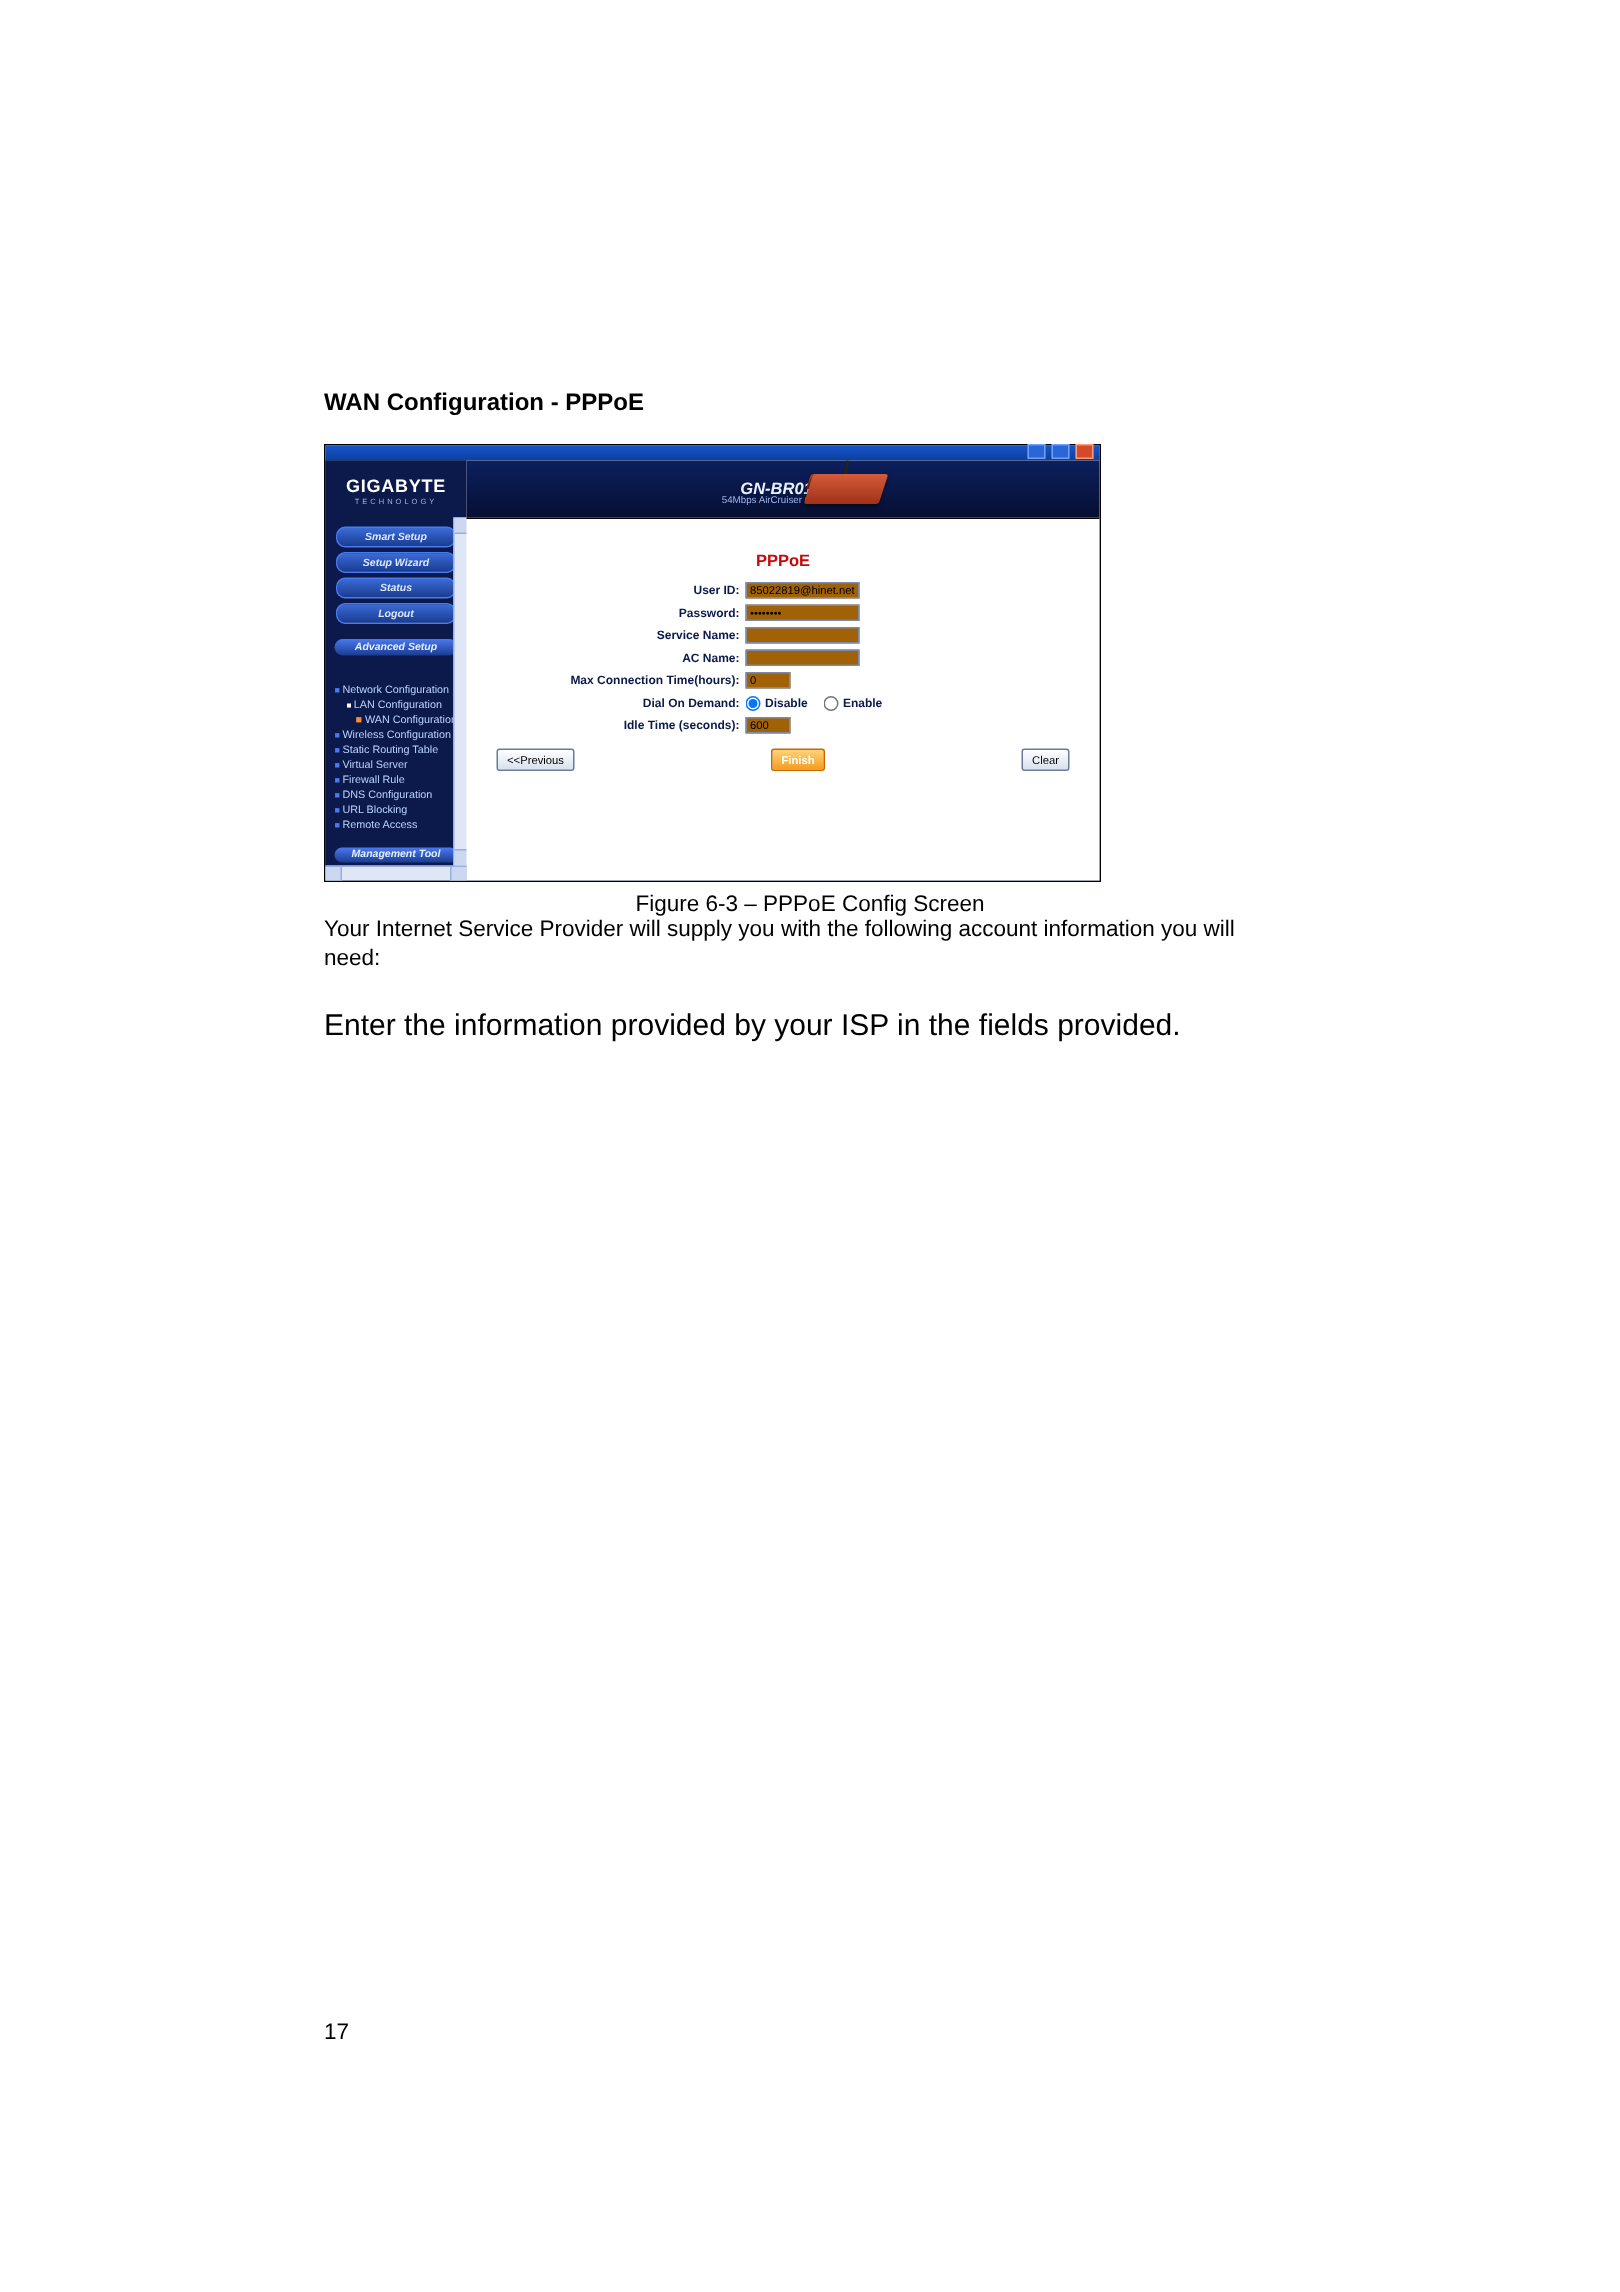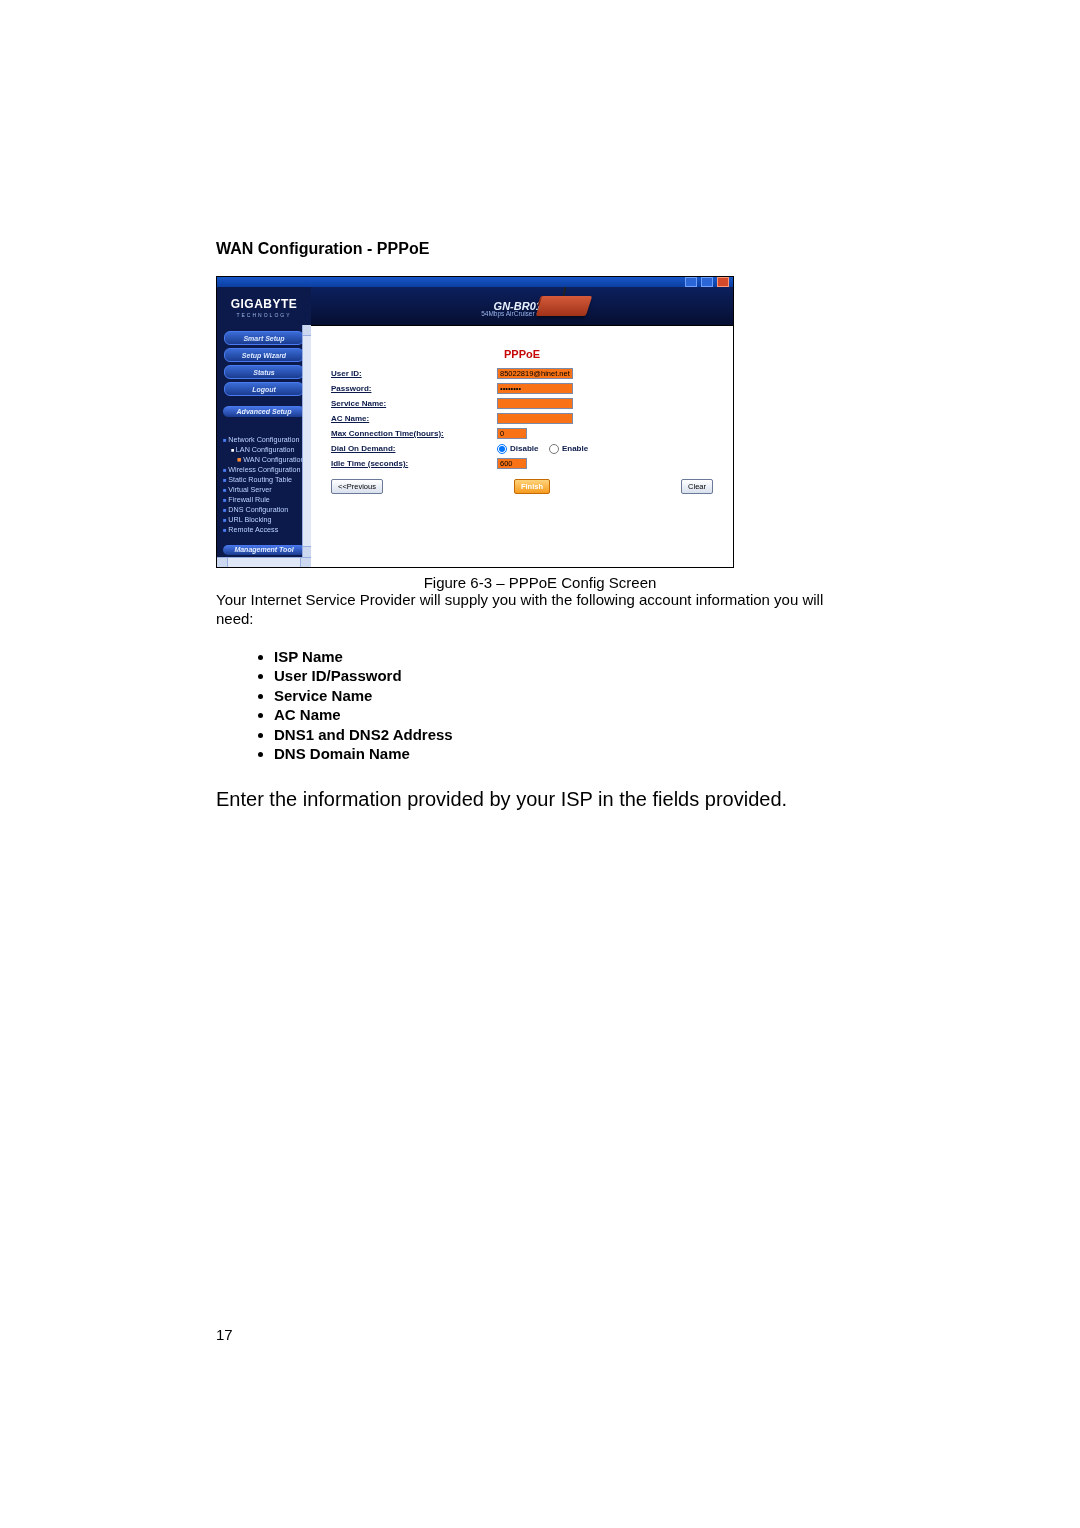--- a/index.html
+++ b/index.html
@@ -12,21 +12,21 @@
     color: #000;
   }
   .page {
     position: relative;
     width: 1080px;
     height: 1528px;
   }
   .content {
     position: absolute;
     left: 216px;
-    top: 240px;
+    top: 260px;
     width: 648px;
   }
   .section-title {
     font-size: 16px;
     font-weight: bold;
   }
   
   .shot-wrap {
     margin-top: 18px;
     width: 516px;
@@ -230,29 +230,29 @@
   .frow {
     display: flex;
     align-items: center;
     height: 15px;
     font-size: 8px;
     color: #0b1a4a;
     font-weight: bold;
   }
   .frow .lbl {
     width: 162px;
+    text-align: right;
     padding-right: 4px;
-    text-decoration: underline;
   }
   .frow input[type=text], .frow input[type=password] {
     width: 76px;
     height: 11px;
     font-size: 7.5px;
     border: 1px solid #7a8aa8;
-    background:#f97316;
+    background:#a16207;
     padding: 0 2px;
     box-sizing: border-box;
   }
   .frow .rad { font-weight: bold; font-size:8px; color:#0b1a4a; display:flex; align-items:center; gap:3px;}
   .frow input[type=radio]{ width:10px;height:10px;margin:0;}
   .btnrow {
     margin-top: 8px;
     display: flex;
     justify-content: space-between;
     gap: 4px;
@@ -415,26 +415,18 @@
             </div>
           </div>
         </div>
       </div>
     </div>
 
     <div class="caption">Figure 6-3 – PPPoE Config Screen</div>
 
     <div class="para">Your Internet Service Provider will supply you with the following account information you will need:</div>
 
-    <ul class="req" id="reqlist">
-        <li>ISP Name</li>
-        <li>User ID/Password</li>
-        <li>Service Name</li>
-        <li>AC Name</li>
-        <li>DNS1 and DNS2 Address</li>
-        <li>DNS Domain Name</li>
-      </ul>
 
     <div class="para2">Enter the information provided by your ISP in the fields provided.</div>
 
     <div class="pagenum">17</div>
   </div>
 </div>
 
 </body></html>

